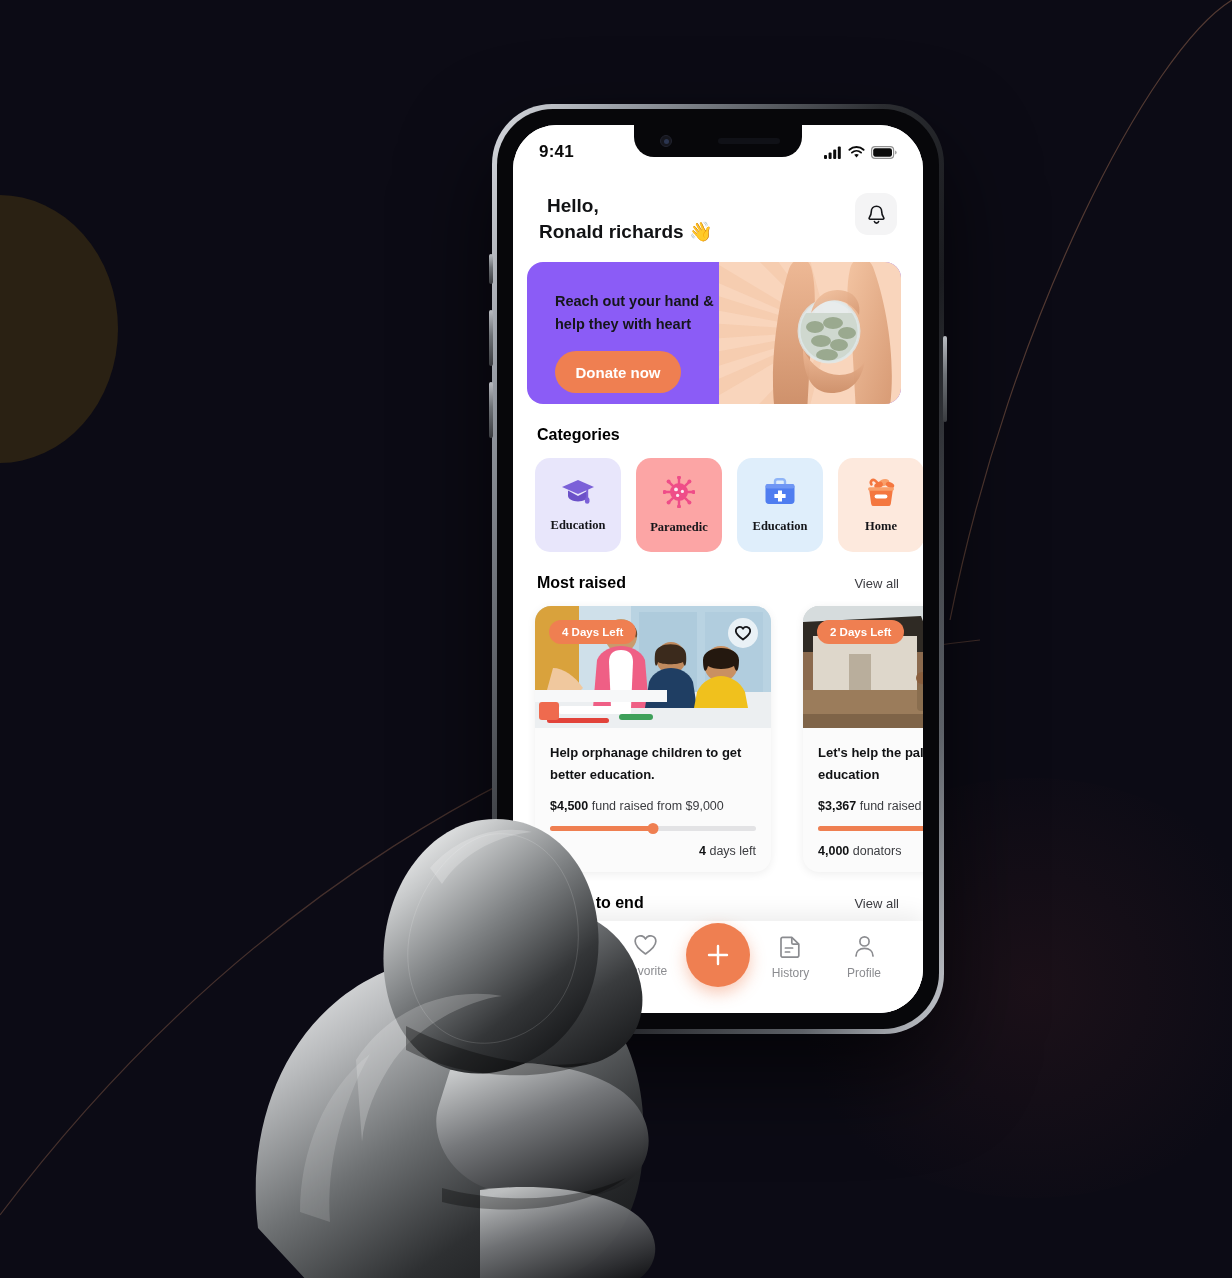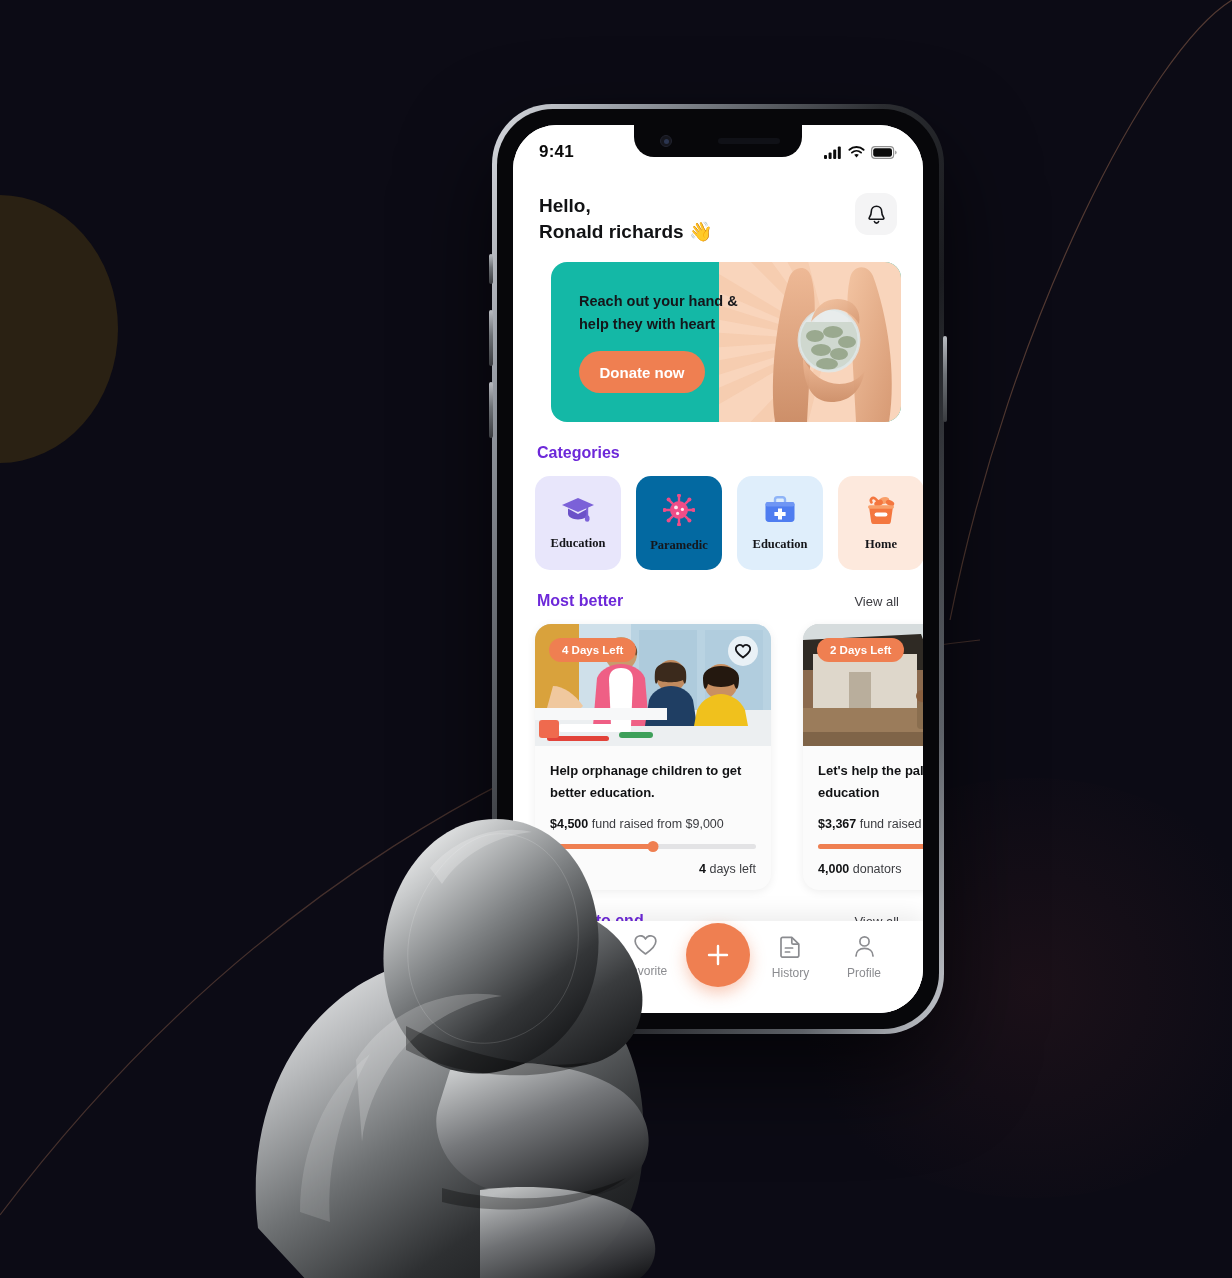--- a/index.html
+++ b/index.html
@@ -166,20 +166,21 @@
     display: flex;
     align-items: flex-start;
     justify-content: space-between;
     padding: 22px 26px 0 26px;
   }
   .greet-line1 {
     font-size: 19px;
     font-weight: bold;
     color: #111214;
     line-height: 1.35;
+    margin-left: 8px;
   }
   .greet-line2 {
     font-size: 19px;
     font-weight: bold;
     color: #111214;
     line-height: 1.35;
     white-space: nowrap;
   }
   .bell-btn {
     width: 42px;
@@ -187,24 +188,24 @@
     border-radius: 13px;
     background: #f4f4f5;
     display: flex;
     align-items: center;
     justify-content: center;
     flex: none;
   }
 
   
   .banner {
-    margin: 18px 22px 0 38px;
-    height: 160px;
+    margin: 18px 22px 0 14px;
+    height: 142px;
     border-radius: 16px;
-    background: #14b8a6;
+    background: #8b5cf6;
     position: relative;
     overflow: hidden;
     display: flex;
   }
   .banner-left {
     position: relative;
     z-index: 3;
     padding: 28px 0 0 28px;
     width: 236px;
   }
@@ -241,21 +242,21 @@
   .section-head {
     display: flex;
     align-items: baseline;
     justify-content: space-between;
     padding: 0 24px;
     margin-top: 22px;
   }
   .section-title {
     font-size: 16px;
     font-weight: bold;
-    color: #6d28d9;
+    color: #000000;
   }
   .view-all {
     font-size: 13px;
     color: #3d3d42;
     cursor: pointer;
   }
 
   
   .cats {
     display: flex;
@@ -548,21 +549,21 @@
               <div class="cat" style="background:#e8e6fb">
                 <svg width="34" height="28" viewBox="0 0 34 28">
                   <path d="M17 2 L33 9 L17 16 L1 9 Z" fill="#7b61d8"></path>
                   <path d="M7 12.4 v5.4 c0 3.4 4.6 5.6 10 5.6 s10-2.2 10-5.6 v-5.4 L17 18 Z" fill="#6b51c8"></path>
                   <rect x="25.3" y="9.6" width="1.9" height="10.5" rx="0.9" fill="#7b61d8"></rect>
                   <rect x="23.9" y="19.2" width="4.6" height="6.6" rx="2.3" fill="#7b61d8"></rect>
                 </svg>
                 <div class="cat-label">Education</div>
               </div>
 
-              <div class="cat" style="background:#0369a1">
+              <div class="cat" style="background:#fca5a5">
                 <svg width="32" height="32" viewBox="0 0 32 32">
                   <g stroke="#ef4d88" stroke-width="2.4" stroke-linecap="round">
                     <line x1="16" y1="1.5" x2="16" y2="7"></line>
                       <line x1="16" y1="25" x2="16" y2="30.5"></line>
                     <line x1="1.5" y1="16" x2="7" y2="16"></line>
                       <line x1="25" y1="16" x2="30.5" y2="16"></line>
                     <line x1="5.8" y1="5.8" x2="9.6" y2="9.6"></line>
                       <line x1="22.4" y1="22.4" x2="26.2" y2="26.2"></line>
                     <line x1="26.2" y1="5.8" x2="22.4" y2="9.6"></line>
                       <line x1="9.6" y1="22.4" x2="5.8" y2="26.2"></line>
@@ -605,21 +606,21 @@
                   <ellipse cx="13.6" cy="8.2" rx="4.6" ry="3" fill="#f4773f" transform="rotate(-30 13.6 8.2)"></ellipse>
                   <path d="M4 11.5 h24 l-2.2 15.4 a2.6 2.6 0 0 1-2.6 2.2 H8.8 a2.6 2.6 0 0 1-2.6-2.2 z" fill="#f4773f"></path>
                   <rect x="3" y="10.2" width="26" height="3.6" rx="1.8" fill="#f9a06a"></rect>
                   <rect x="9.6" y="17.6" width="12.8" height="4" rx="2" fill="#ffffff"></rect>
                 </svg>
                 <div class="cat-label">Home</div>
               </div>
             </div>
 
             <div class="section-head">
-              <div class="section-title">Most better</div>
+              <div class="section-title">Most raised</div>
               <div class="view-all">View all</div>
             </div>
 
             <div class="cards-row">
 
               <div class="card">
                 <div class="card-img">
                   <svg width="236" height="122" viewBox="0 0 236 122" preserveAspectRatio="xMidYMid slice">
                     <rect width="236" height="122" fill="#cfe0ea"></rect>
                     <rect x="96" y="0" width="140" height="92" fill="#b9d3e2"></rect>

